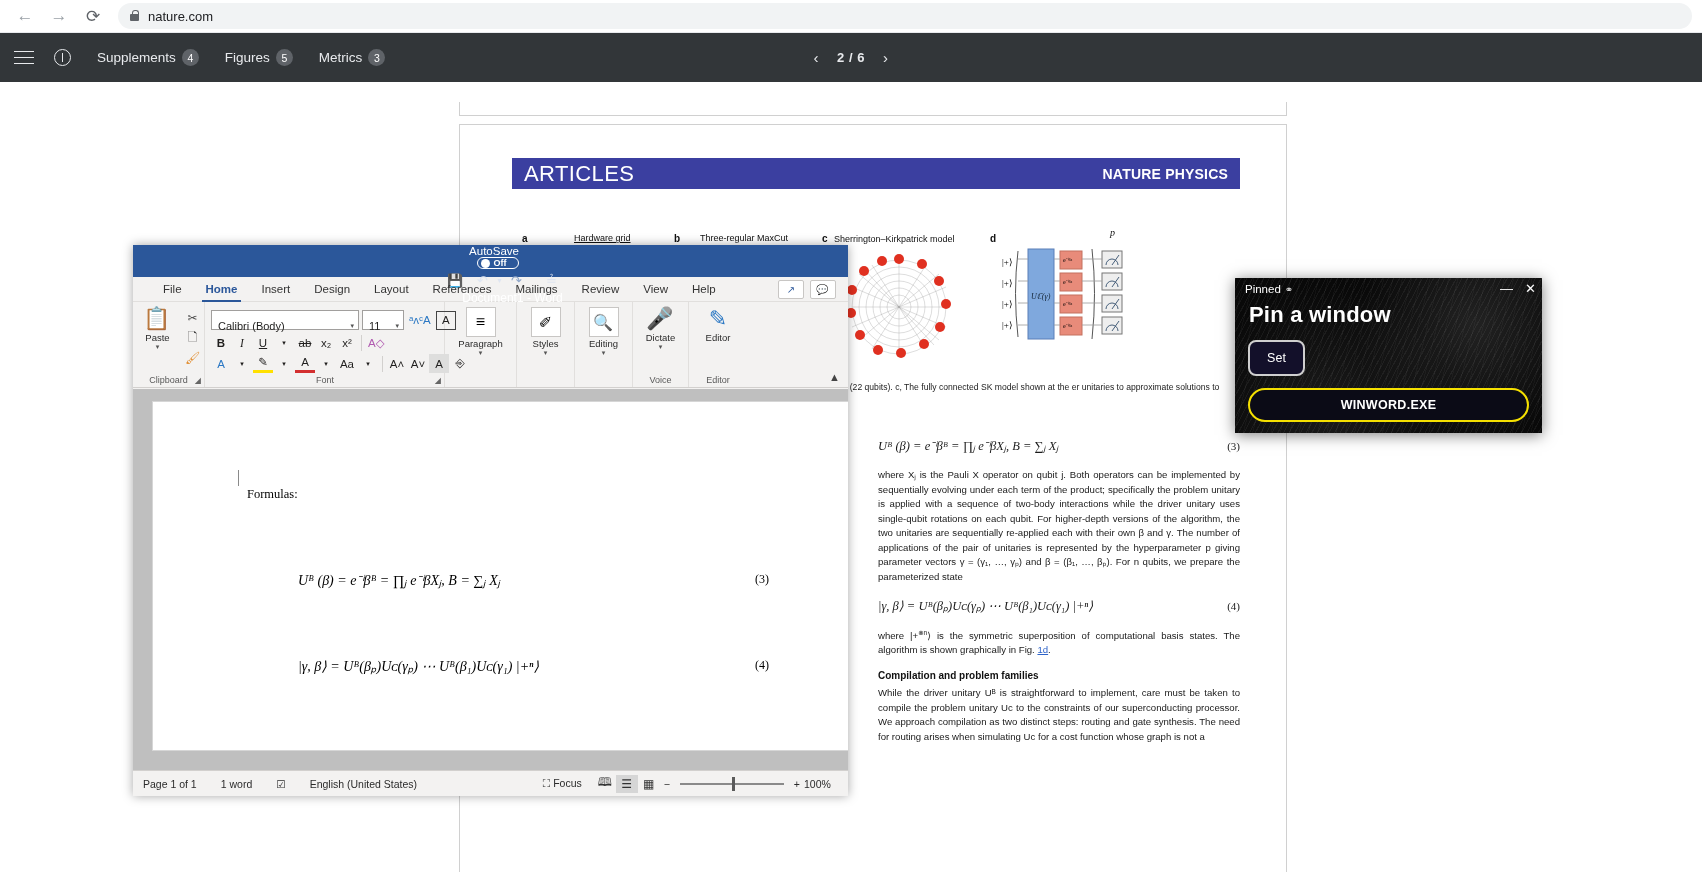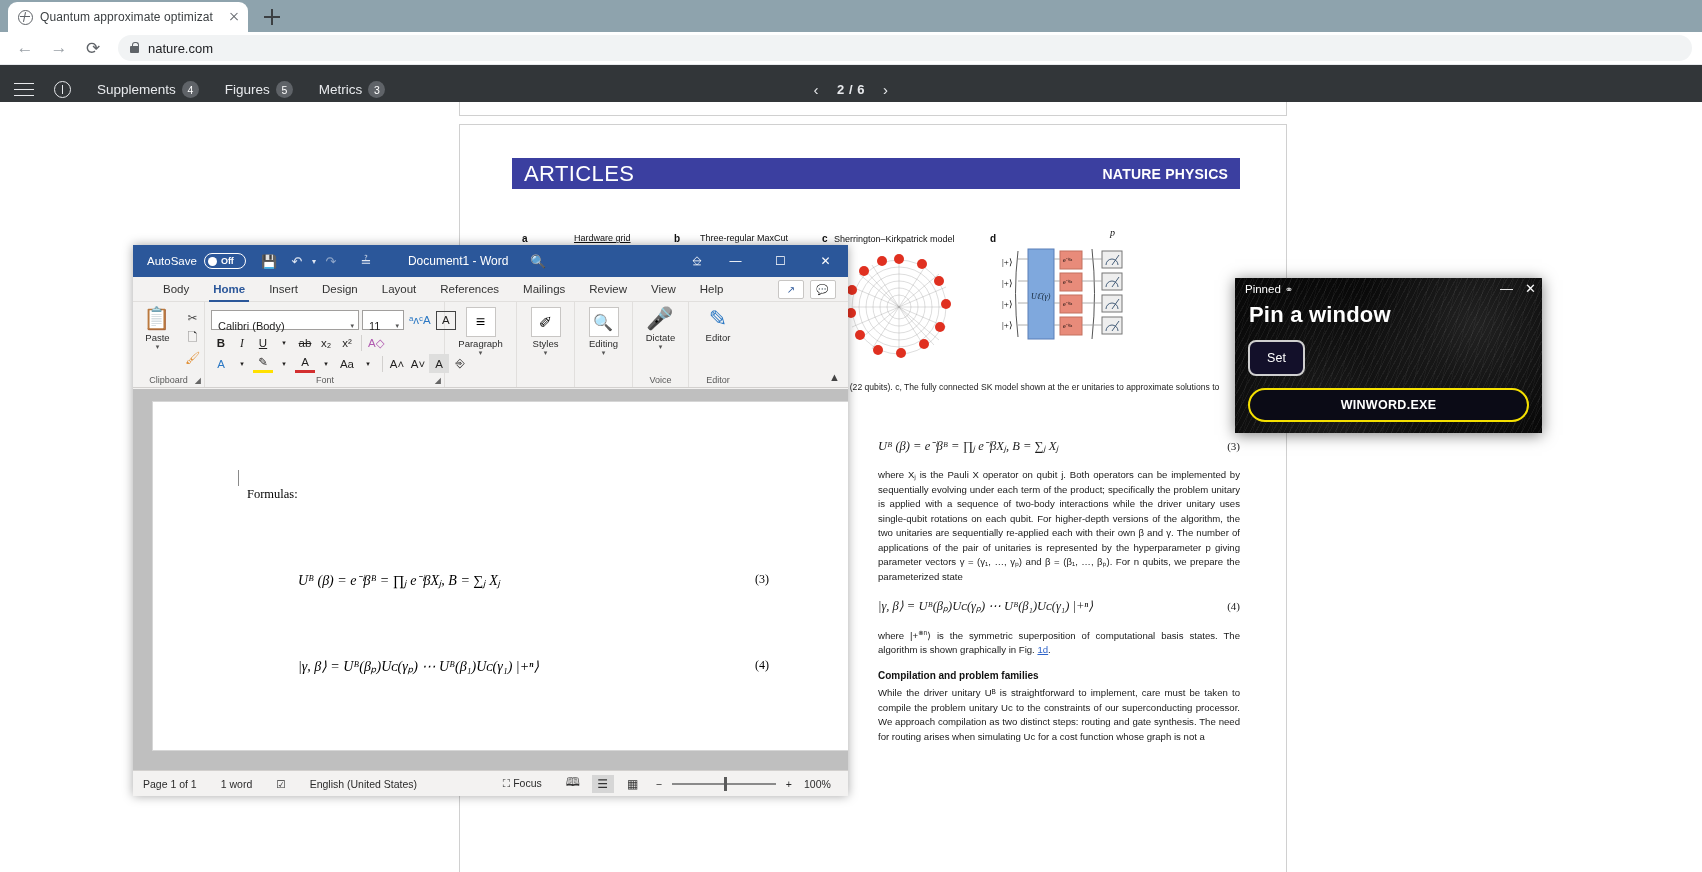--- a/index.html
+++ b/index.html
@@ -163,21 +163,21 @@
   sub, sup { font-size: .68em; }
 
   
   .word {
     position: absolute; left: 133px; top: 245px; width: 715px; height: 551px;
     background: #f3f2f1; box-shadow: 0 0 10px rgba(0,0,0,.35);
     font-family: "Liberation Sans", sans-serif;
   }
   .word-title {
     height: 32px; background: #2b579a; display: flex; align-items: center;
-    color: #fff; font-size: 11.5px; padding-left: 14px; gap: 0;
+    color: #fff; font-size: 11.5px; padding-left: 14px; gap: 0; flex-direction: column;
   }
   .autosave-label { font-size: 11.5px; margin-right: 7px; }
   .toggle {
     width: 42px; height: 16px; border-radius: 9px; border: 1.4px solid #fff;
     display: flex; align-items: center; padding: 0 3px; gap: 4px; cursor: pointer;
   }
   .toggle .knob { width: 9px; height: 9px; border-radius: 50%; background: #fff; }
   .toggle .st { font-size: 9px; font-weight: bold; color: #fff; }
   .qat { display: flex; align-items: center; gap: 3px; margin-left: 12px; }
   .qat-btn {
@@ -292,21 +292,21 @@
   }
   .doc-eq .e { margin-left: 145px; font-size: 14px; font-style: italic; }
   .doc-eq .n { margin-left: auto; margin-right: 160px; font-size: 12px; }
 
   .statusbar {
     position: absolute; bottom: 0; left: 0; right: 0; height: 26px;
     background: #f3f2f1; border-top: 1px solid #d2d0ce; display: flex;
     align-items: center; font-size: 10.5px; color: #2b2b2b; padding: 0 10px; gap: 0;
   }
   .sb-item { padding: 0 12px; cursor: pointer; white-space: nowrap; }
-  .sb-right { margin-left: auto; display: flex; align-items: center; gap: 8px; }
+  .sb-right { margin-left: auto; display: flex; align-items: center; }
   .view-btn {
     width: 22px; height: 18px; display:flex; align-items:center; justify-content:center;
     font-size: 12px; cursor: pointer; color: #333;
   }
   .view-btn.sel { background: #d6d6d6; }
   .slider-wrap { display: flex; align-items: center; gap: 6px; }
   .slider-track { width: 104px; height: 2px; background: #8a8a8a; position: relative; cursor: pointer; }
   .slider-thumb {
     position: absolute; left: 52px; top: -6px; width: 3px; height: 14px; background: #5a5a5a;
   }
@@ -349,28 +349,20 @@
     border: 2px solid #f5e000; border-radius: 17px; background: #0b0b16;
     display: flex; align-items: center; justify-content: center;
     font-size: 12.5px; font-weight: bold; letter-spacing: .3px; cursor: pointer;
   }
 </style>
 </head>
 <body>
 
 <div class="browser">
 
-  <div class="tabstrip">
-    <div class="tab">
-      <span class="tab-favicon"></span>
-      <span class="tab-title">Quantum approximate optimizat</span>
-      <span class="tab-close"></span>
-    </div>
-    <div class="newtab"></div>
-  </div>
 
   <div class="toolbar">
     <div class="navbtn">←</div>
     <div class="navbtn">→</div>
     <div class="navbtn active">⟳</div>
     <div class="omnibox">
       <span class="lock"></span>
       <span class="url">nature.com</span>
     </div>
   </div>
@@ -581,21 +573,21 @@
     <span class="title-search">🔍</span>
     <span class="win-controls">
       <span class="ribbon-presence">⎒</span>
       <span class="wc">—</span>
       <span class="wc">☐</span>
       <span class="wc close">✕</span>
     </span>
   </div>
 
   <div class="tabs-row">
-    <div class="rtab">Body</div>
+    <div class="rtab">File</div>
     <div class="rtab sel">Home</div>
     <div class="rtab">Insert</div>
     <div class="rtab">Design</div>
     <div class="rtab">Layout</div>
     <div class="rtab">References</div>
     <div class="rtab">Mailings</div>
     <div class="rtab">Review</div>
     <div class="rtab">View</div>
     <div class="rtab">Help</div>
     <div class="tabs-right">

